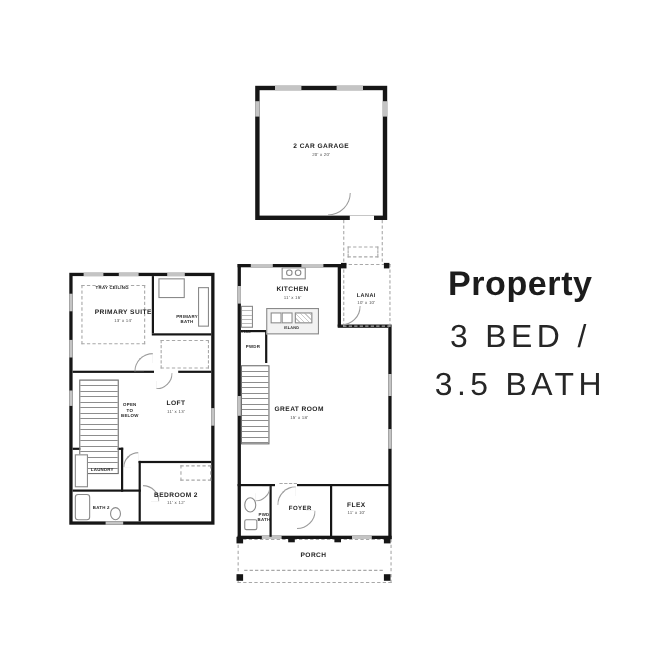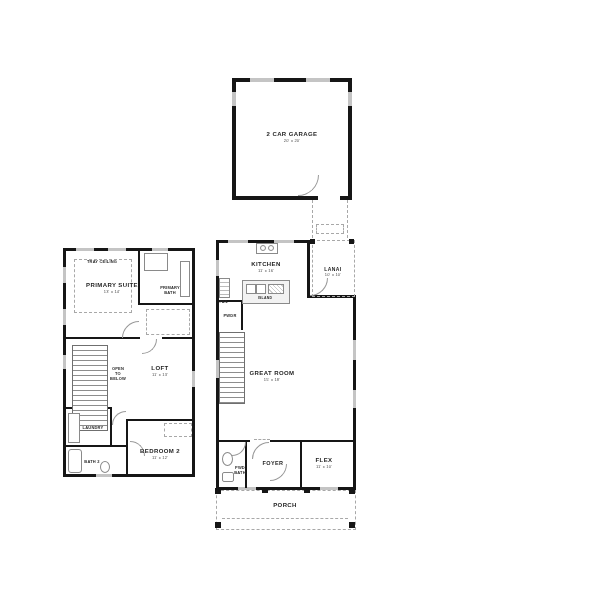--- a/index.html
+++ b/index.html
@@ -191,14 +191,19 @@
     <div class="post" style="left:133px;top:-2px;width:6px;height:6px;"></div>
     <div class="post" style="left:-1px;top:32px;width:6px;height:6px;"></div>
     <div class="post" style="left:133px;top:32px;width:6px;height:6px;"></div>
     <div class="post" style="left:46px;top:-2px;width:6px;height:5px;"></div>
     <div class="post" style="left:88px;top:-2px;width:6px;height:5px;"></div>
     <div class="room-label" style="left:69px;top:16px;">
       <span>PORCH</span>
     </div>
   </div>
 
+  <div class="info">
+    <div class="info-title">Property</div>
+    <div class="info-line">3 BED /</div>
+    <div class="info-line">3.5 BATH</div>
+  </div>
 
 </div>
 
 </body></html>

